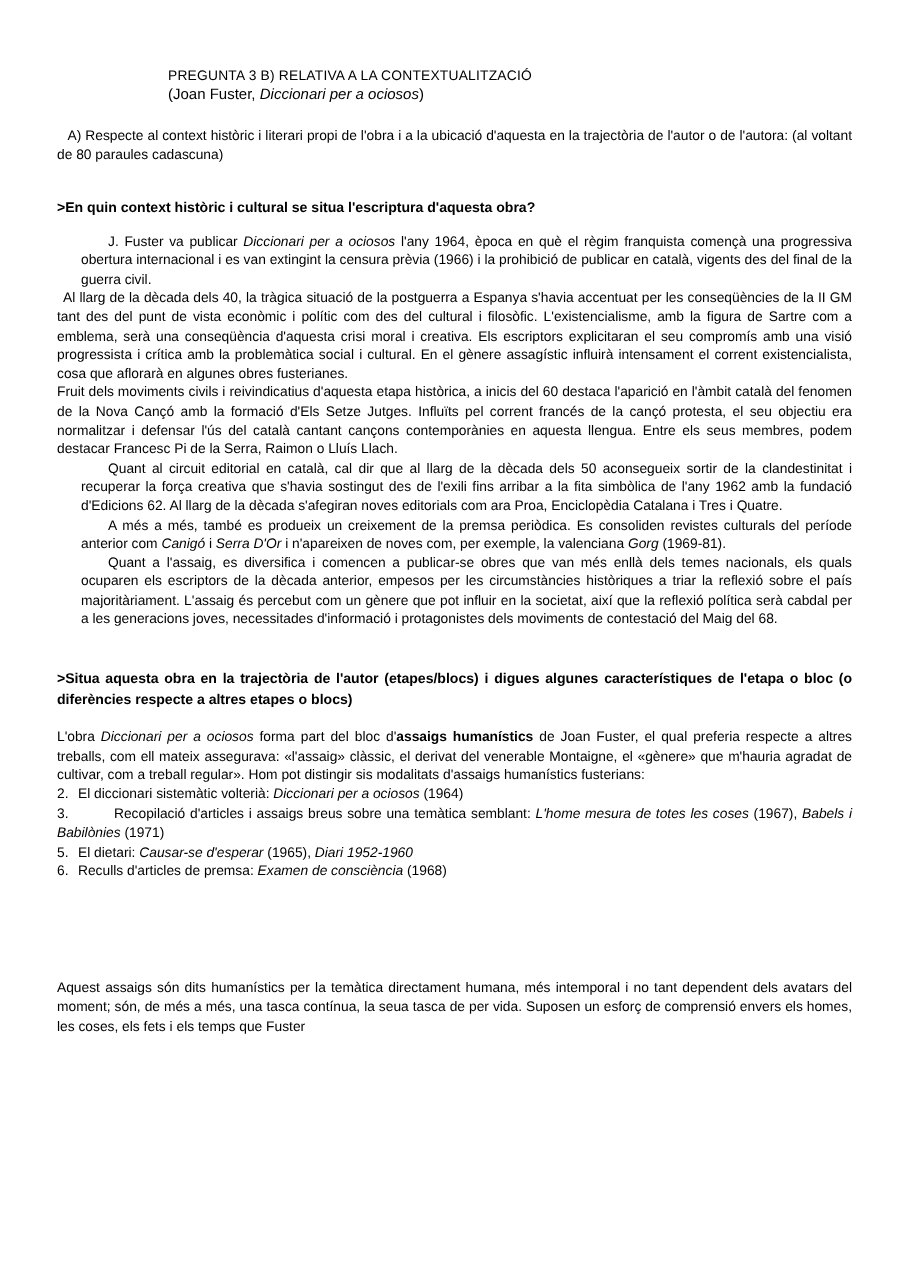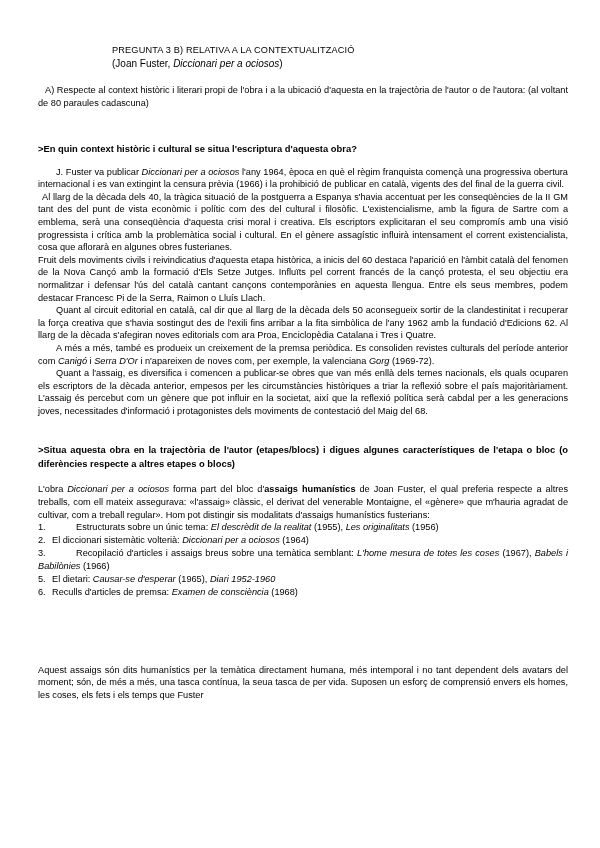--- a/index.html
+++ b/index.html
@@ -42,39 +42,39 @@
   .bd { font-weight: bold; }
 
   p {
     margin: 0;
     font-size: 9.2px;
     line-height: 12.6px;
     text-align: justify;
     text-justify: inter-word;
   }
   .intro {
-    margin-bottom: 32px;
+    margin-bottom: 21px;
     text-indent: 7px;
   }
   .q-head {
     font-weight: bold;
     font-size: 9.4px;
     line-height: 13px;
     text-align: justify;
     margin: 0 0 11px 0;
   }
   .q-head-2 {
     font-weight: bold;
     font-size: 9.4px;
     line-height: 14px;
     text-align: justify;
     margin: 0 0 12px 0;
   }
   .para { text-indent: 0; }
-  .para-ind { text-indent: 18px; }
+  .para-ind { text-indent: 18px; margin-left: 16px; }
   .para-sp { text-indent: 4px; }
   .gap-med { height: 21px; }
   .gap-large { height: 26px; }
 
   ol.list {
     margin: 0;
     padding: 0;
     list-style: none;
   }
   ol.list li {
@@ -100,35 +100,34 @@
 
   <p class="intro">A) Respecte al context històric i literari propi de l'obra i a la ubicació d'aquesta en la trajectòria de l'autor o de l'autora: (al voltant de 80 paraules cadascuna)</p>
 
   <p class="q-head">&gt;En quin context històric i cultural se situa l'escriptura d'aquesta obra?</p>
 
   <div>
     <p class="para-ind"><span>J. Fuster va publicar </span><span class="it">Diccionari per a ociosos</span><span> l'any 1964, època en què el règim franquista començà una progressiva obertura internacional i es van extingint la censura prèvia (1966) i la prohibició de publicar en català, vigents des del final de la guerra civil.</span></p>
     <p class="para-sp">Al llarg de la dècada dels 40, la tràgica situació de la postguerra a Espanya s'havia accentuat per les conseqüències de la II GM tant des del punt de vista econòmic i polític com des del cultural i filosòfic. L'existencialisme, amb la figura de Sartre com a emblema, serà una conseqüència d'aquesta crisi moral i creativa. Els escriptors explicitaran el seu compromís amb una visió progressista i crítica amb la problemàtica social i cultural. En el gènere assagístic influirà intensament el corrent existencialista, cosa que aflorarà en algunes obres fusterianes.</p>
     <p class="para">Fruit dels moviments civils i reivindicatius d'aquesta etapa històrica, a inicis del 60 destaca l'aparició en l'àmbit català del fenomen de la Nova Cançó amb la formació d'Els Setze Jutges. Influïts pel corrent francés de la cançó protesta, el seu objectiu era normalitzar i defensar l'ús del català cantant cançons contemporànies en aquesta llengua. Entre els seus membres, podem destacar Francesc Pi de la Serra, Raimon o Lluís Llach.</p>
     <p class="para-ind">Quant al circuit editorial en català, cal dir que al llarg de la dècada dels 50 aconsegueix sortir de la clandestinitat i recuperar la força creativa que s'havia sostingut des de l'exili fins arribar a la fita simbòlica de l'any 1962 amb la fundació d'Edicions 62. Al llarg de la dècada s'afegiran noves editorials com ara Proa, Enciclopèdia Catalana i Tres i Quatre.</p>
-    <p class="para-ind"><span>A més a més, també es produeix un creixement de la premsa periòdica. Es consoliden revistes culturals del període anterior com </span><span class="it">Canigó</span><span> i </span><span class="it">Serra D'Or</span><span> i n'apareixen de noves com, per exemple, la valenciana </span><span class="it">Gorg</span><span> (1969-72).</span></p>
+    <p class="para-ind"><span>A més a més, també es produeix un creixement de la premsa periòdica. Es consoliden revistes culturals del període anterior com </span><span class="it">Canigó</span><span> i </span><span class="it">Serra D'Or</span><span> i n'apareixen de noves com, per exemple, la valenciana </span><span class="it">Gorg</span><span> (1969-81).</span></p>
     <p class="para-ind">Quant a l'assaig, es diversifica i comencen a publicar-se obres que van més enllà dels temes nacionals, els quals ocuparen els escriptors de la dècada anterior, empesos per les circumstàncies històriques a triar la reflexió sobre el país majoritàriament. L'assaig és percebut com un gènere que pot influir en la societat, així que la reflexió política serà cabdal per a les generacions joves, necessitades d'informació i protagonistes dels moviments de contestació del Maig del 68.</p>
   </div>
 
   <div class="gap-large"></div>
 
   <p class="q-head-2">&gt;Situa aquesta obra en la trajectòria de l'autor (etapes/blocs) i digues algunes característiques de l'etapa o bloc (o diferències respecte a altres etapes o blocs)</p>
 
   <div>
     <p class="para"><span>L'obra </span><span class="it">Diccionari per a ociosos</span><span> forma part del bloc d'</span><span class="bd">assaigs humanístics</span><span> de Joan Fuster, el qual preferia respecte a altres treballs, com ell mateix assegurava: «l'assaig» clàssic, el derivat del venerable Montaigne, el «gènere» que m'hauria agradat de cultivar, com a treball regular». Hom pot distingir sis modalitats d'assaigs humanístics fusterians:</span></p>
 
     <ol class="list" id="modalities-list">
-        <li><span class="num-wide">1.</span><span>Estructurats sobre un únic tema: </span><span class="it">El descrèdit de la realitat</span><span> (1955), </span><span class="it">Les originalitats</span><span> (1956)</span></li>
         <li><span class="num-narrow">2.</span><span>El diccionari sistemàtic volterià: </span><span class="it">Diccionari per a ociosos</span><span> (1964)</span></li>
-        <li><span class="num-wide">3.</span><span>Recopilació d'articles i assaigs breus sobre una temàtica semblant: </span><span class="it">L'home mesura de totes les coses</span><span> (1967), </span><span class="it">Babels i Babilònies</span><span> (1966)</span></li>
+        <li><span class="num-wide">3.</span><span>Recopilació d'articles i assaigs breus sobre una temàtica semblant: </span><span class="it">L'home mesura de totes les coses</span><span> (1967), </span><span class="it">Babels i Babilònies</span><span> (1971)</span></li>
         <li><span class="num-narrow">5.</span><span>El dietari: </span><span class="it">Causar-se d'esperar</span><span> (1965), </span><span class="it">Diari 1952-1960</span></li>
         <li><span class="num-narrow">6.</span><span>Reculls d'articles de premsa: </span><span class="it">Examen de consciència</span><span> (1968)</span></li>
       </ol>
 
     <div class="gap-med"></div>
 
     <p class="last-para">Aquest assaigs són dits humanístics per la temàtica directament humana, més intemporal i no tant dependent dels avatars del moment; són, de més a més, una tasca contínua, la seua tasca de per vida. Suposen un esforç de comprensió envers els homes, les coses, els fets i els temps que Fuster</p>
   </div>
 
 </div>

